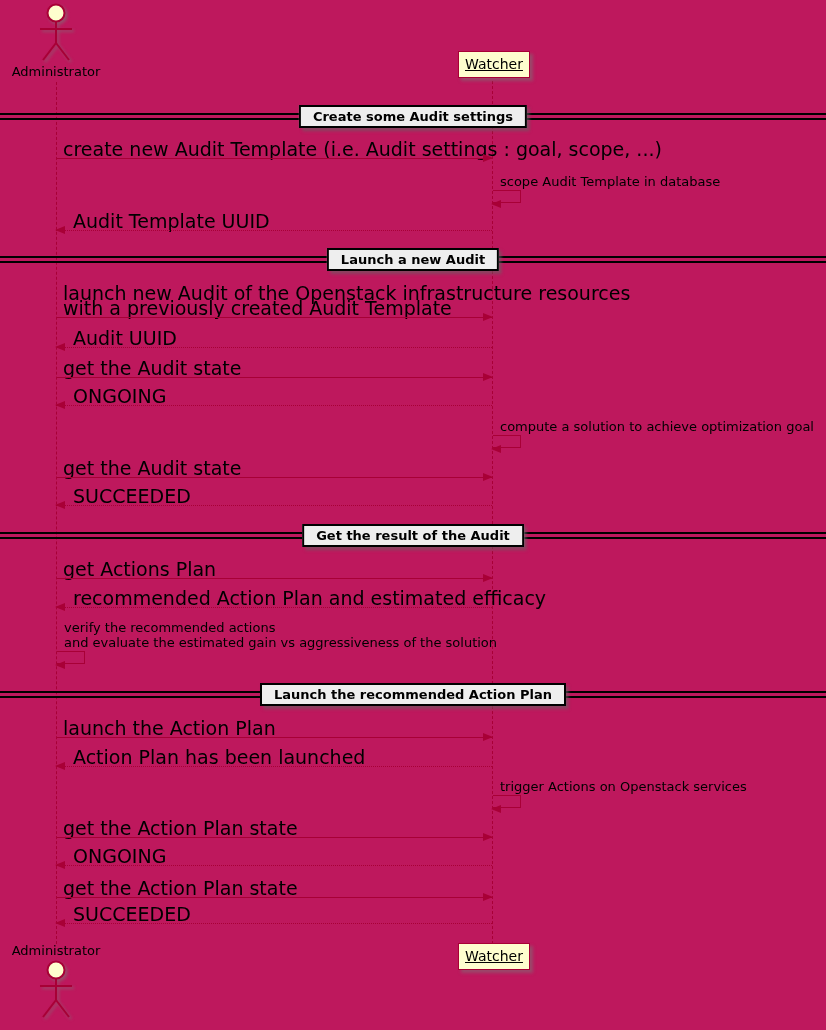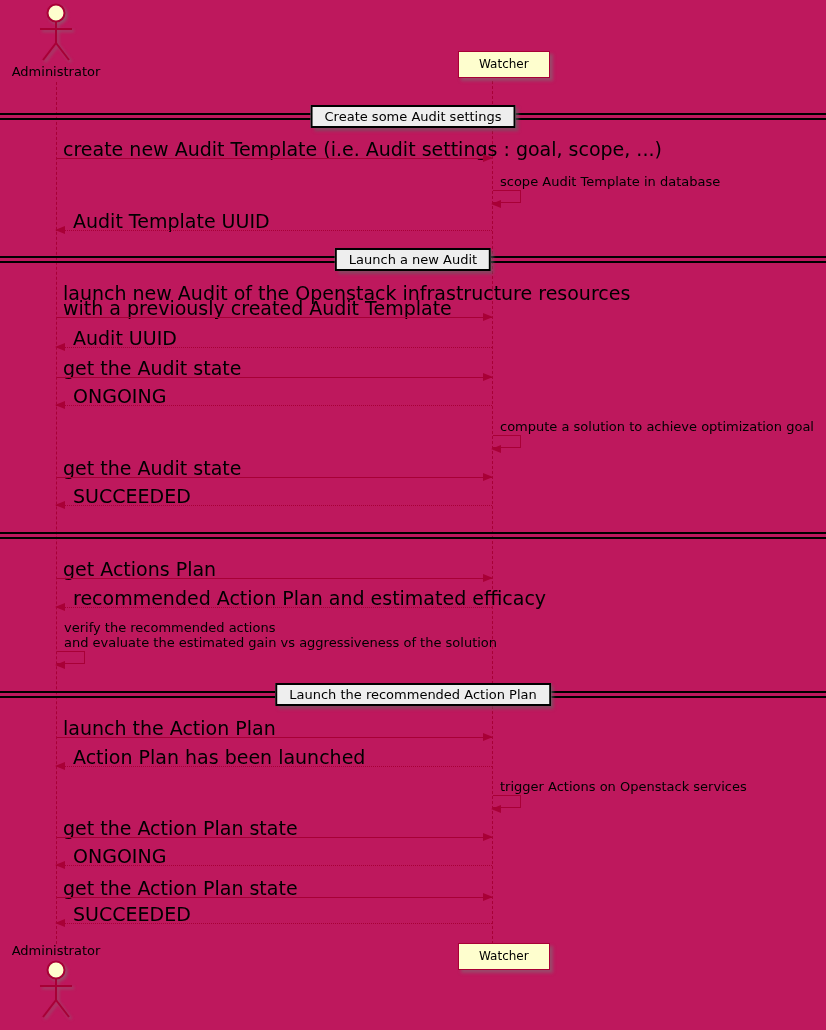--- a/index.html
+++ b/index.html
@@ -14,30 +14,30 @@
   
   .lifeline{position:absolute;width:0;border-left:1px dashed var(--red);}
 
   
   .actor{position:absolute;display:flex;flex-direction:column;align-items:center;width:100px;}
   .actor svg{filter:drop-shadow(2px 2px 1.5px rgba(120,120,120,.55));}
   .actor-label{font-size:13px;line-height:16px;white-space:nowrap;}
 
   
   .participant{position:absolute;background:var(--cream);border:1.6px solid var(--red);
-    padding:4px 20px;font-size:12px;line-height:17px;white-space:nowrap;
-    box-shadow:3px 3px 3px rgba(120,120,120,.5);}
+    padding:4px 6px;font-size:14px;line-height:17px;white-space:nowrap;
+    box-shadow:3px 3px 3px rgba(120,120,120,.5);text-decoration:underline;}
 
   
   .divider{position:absolute;left:0;width:826px;height:26px;}
   .divider-line{position:absolute;left:0;right:0;top:8px;height:3px;
     border-top:2px solid #000;border-bottom:2px solid #000;}
   .divider-box{position:absolute;left:50%;transform:translateX(-50%);top:0;
     background:var(--divfill);border:2px solid #000;padding:2px 12px;
-    font-size:13px;font-weight:normal;white-space:nowrap;
+    font-size:13px;font-weight:bold;white-space:nowrap;
     box-shadow:3px 3px 3px rgba(100,100,100,.6);}
 
   
   .msg{position:absolute;left:56px;width:436px;}
   .msg-text{position:absolute;left:7px;top:0;font-size:19px;line-height:15px;white-space:pre;}
   .msg-text.reply{left:17px;text-align:center;}
   .arrow{position:absolute;left:0;right:0;height:0;}
   .arrow.solid{border-top:1.5px solid var(--red);}
   .arrow.dashed{border-top:1.5px dotted var(--red);}
   .arrow.right::after{content:"";position:absolute;right:-1px;top:-5px;width:0;height:0;
@@ -130,20 +130,21 @@
     <div class="arrow solid right" style="top:16px;"></div>
   </div>
 
   <div class="msg" style="top:489px;">
     <div class="msg-text reply">SUCCEEDED</div>
     <div class="arrow dashed left" style="top:16px;"></div>
   </div>
 
   <div class="divider" style="top:524px;">
     <div class="divider-line"></div>
+    <div class="divider-box">Get the result of the Audit</div>
   </div>
 
   <div class="msg" style="top:562px;">
     <div class="msg-text">get Actions Plan</div>
     <div class="arrow solid right" style="top:16px;"></div>
   </div>
 
   <div class="msg" style="top:591px;">
     <div class="msg-text reply">recommended Action Plan and estimated efficacy</div>
     <div class="arrow dashed left" style="top:16px;"></div>

